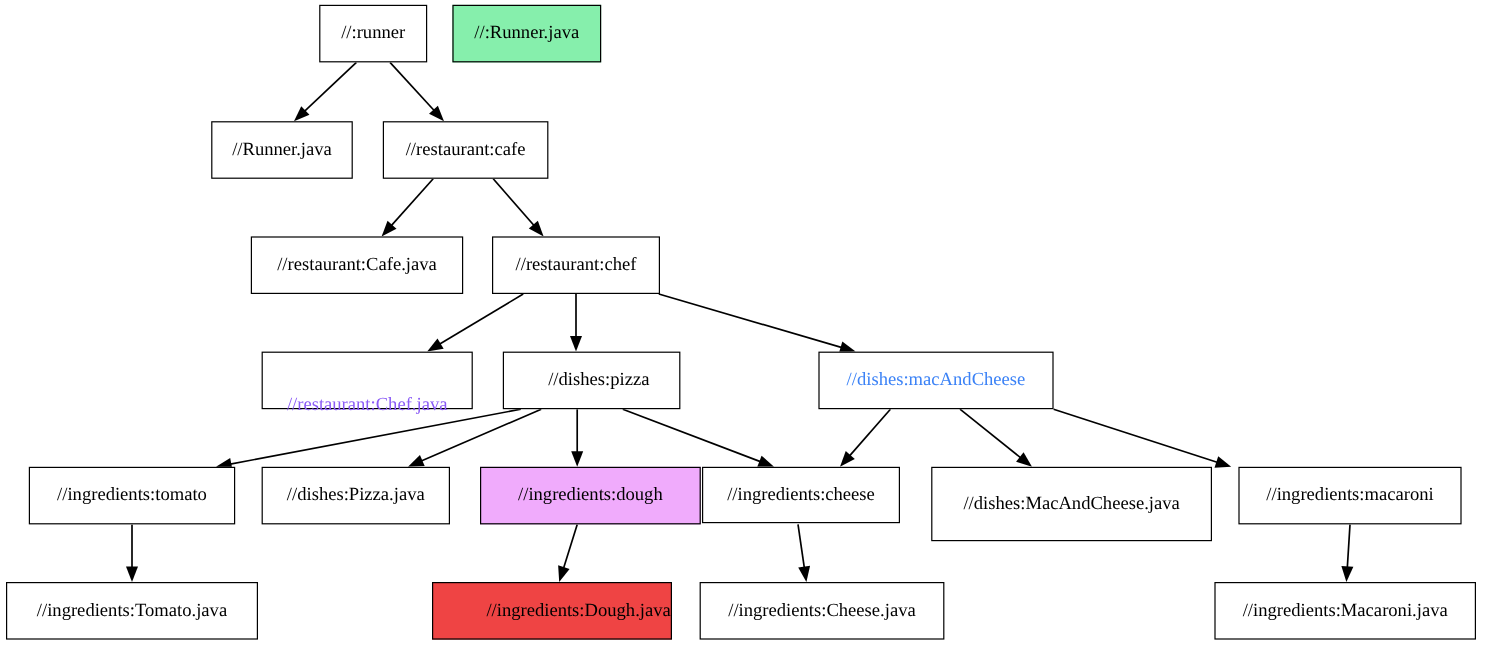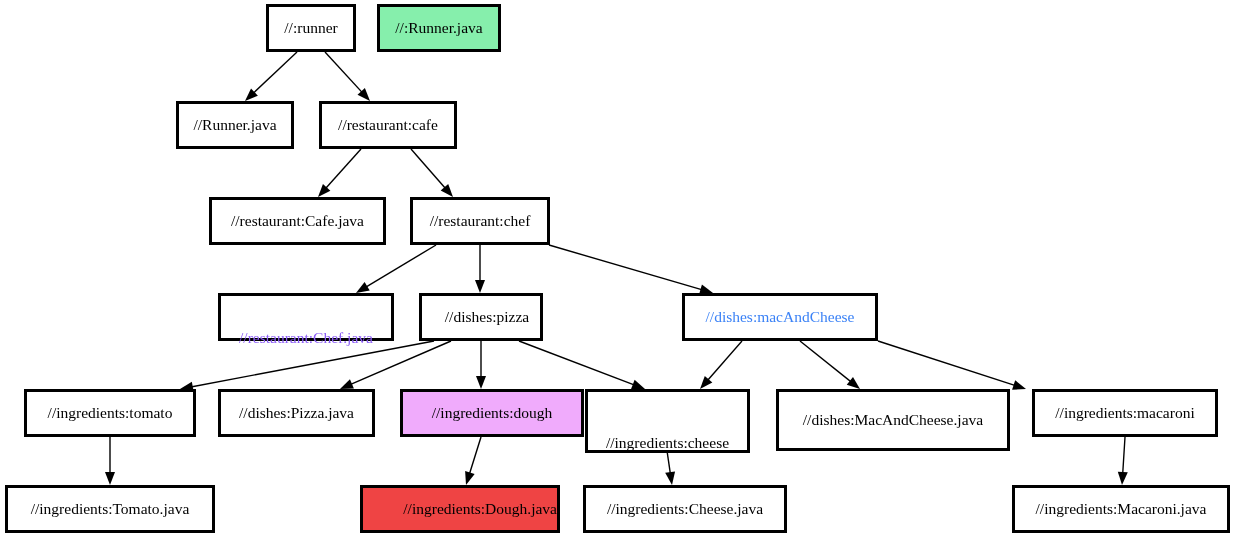--- a/index.html
+++ b/index.html
@@ -19,21 +19,21 @@
     position: absolute;
     left: 0;
     top: 0;
     width: 1242px;
     height: 539px;
     pointer-events: none;
   }
   .graph-node {
     position: absolute;
     box-sizing: border-box;
-    border: 3px solid #fca5a5;
+    border: 1px solid #fca5a5;
     background: #ffffff;
     display: flex;
     align-items: center;
     justify-content: center;
     white-space: nowrap;
   }
   .graph-node .node-label {
     font-family: "Liberation Serif", "DejaVu Serif", serif;
     font-size: 15.5px;
     color: #000000;
@@ -98,36 +98,36 @@
       </div>
       <div class="graph-node" style="left: 209px; top: 197px; width: 177px; height: 48px; border-color: rgb(0, 0, 0); background: rgb(255, 255, 255);">
         <span class="node-label" style="color: rgb(0, 0, 0);">//restaurant:Cafe.java</span>
       </div>
       <div class="graph-node" style="left: 410px; top: 197px; width: 140px; height: 48px; border-color: rgb(0, 0, 0); background: rgb(255, 255, 255);">
         <span class="node-label" style="color: rgb(0, 0, 0);">//restaurant:chef</span>
       </div>
       <div class="graph-node" style="left: 218px; top: 293px; width: 176px; height: 48px; border-color: rgb(0, 0, 0); background: rgb(255, 255, 255);">
         <span class="node-label" style="color: #8b5cf6; margin-top: 42px;">//restaurant:Chef.java</span>
       </div>
-      <div class="graph-node" style="left: 419px; top: 293px; width: 124px; height: 48px; border-color: rgb(0, 0, 0); background: rgb(255, 255, 255); padding-left: 12px;">
+      <div class="graph-node" style="left: 419px; top: 293px; width: 148px; height: 48px; border-color: rgb(0, 0, 0); background: rgb(255, 255, 255); padding-left: 12px;">
         <span class="node-label" style="color: rgb(0, 0, 0);">//dishes:pizza</span>
       </div>
       <div class="graph-node" style="left: 682px; top: 293px; width: 196px; height: 48px; border-color: rgb(0, 0, 0); background: rgb(255, 255, 255);">
         <span class="node-label" style="color: #3b82f6;">//dishes:macAndCheese</span>
       </div>
       <div class="graph-node" style="left: 24px; top: 389px; width: 172px; height: 48px; border-color: rgb(0, 0, 0); background: rgb(255, 255, 255);">
         <span class="node-label" style="color: rgb(0, 0, 0);">//ingredients:tomato</span>
       </div>
       <div class="graph-node" style="left: 218px; top: 389px; width: 157px; height: 48px; border-color: rgb(0, 0, 0); background: rgb(255, 255, 255);">
         <span class="node-label" style="color: rgb(0, 0, 0);">//dishes:Pizza.java</span>
       </div>
       <div class="graph-node" style="left: 400px; top: 389px; width: 184px; height: 48px; border-color: rgb(0, 0, 0); background: #f0abfc;">
         <span class="node-label" style="color: rgb(0, 0, 0);">//ingredients:dough</span>
       </div>
-      <div class="graph-node" style="left: 585px; top: 389px; width: 165px; height: 64px; border-color: rgb(0, 0, 0); background: rgb(255, 255, 255); align-items: flex-end;">
+      <div class="graph-node" style="left: 585px; top: 389px; width: 165px; height: 47px; border-color: rgb(0, 0, 0); background: rgb(255, 255, 255);">
         <span class="node-label" style="color: rgb(0, 0, 0);">//ingredients:cheese</span>
       </div>
       <div class="graph-node" style="left: 776px; top: 389px; width: 234px; height: 62px; border-color: rgb(0, 0, 0); background: rgb(255, 255, 255);">
         <span class="node-label" style="color: rgb(0, 0, 0);">//dishes:MacAndCheese.java</span>
       </div>
       <div class="graph-node" style="left: 1032px; top: 389px; width: 186px; height: 48px; border-color: rgb(0, 0, 0); background: rgb(255, 255, 255);">
         <span class="node-label" style="color: rgb(0, 0, 0);">//ingredients:macaroni</span>
       </div>
       <div class="graph-node" style="left: 5px; top: 485px; width: 210px; height: 48px; border-color: rgb(0, 0, 0); background: rgb(255, 255, 255);">
         <span class="node-label" style="color: rgb(0, 0, 0);">//ingredients:Tomato.java</span>

